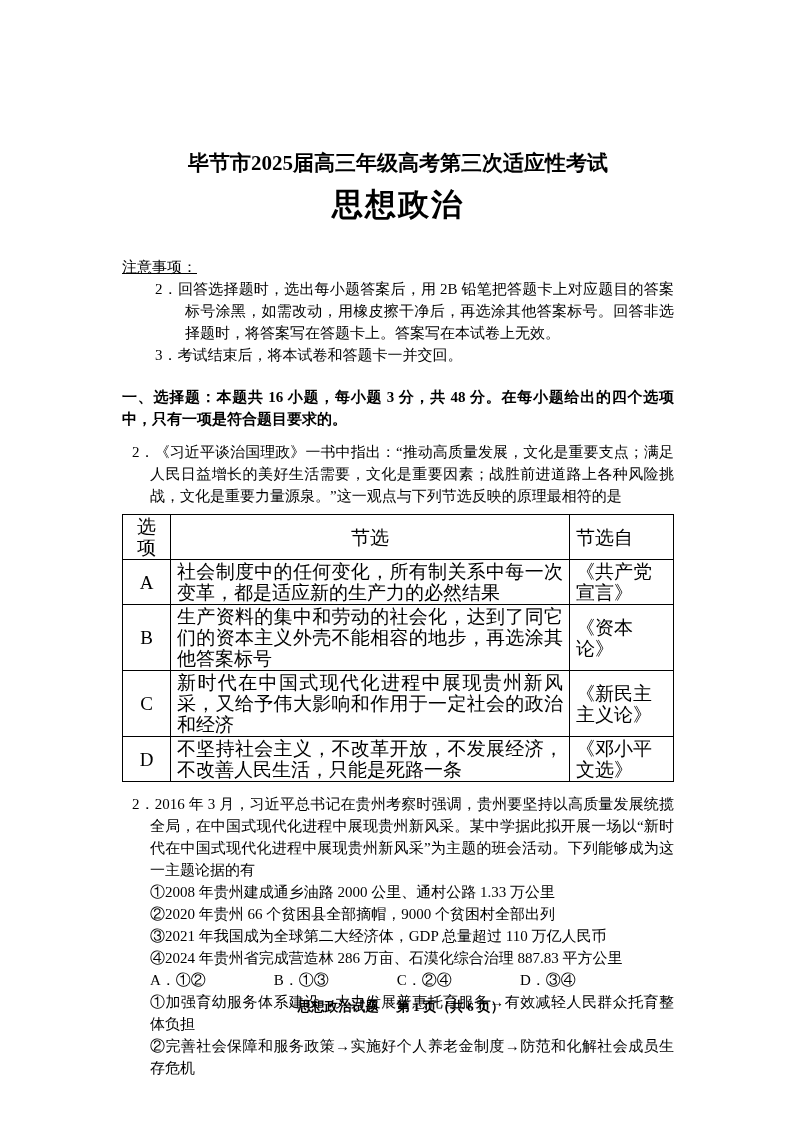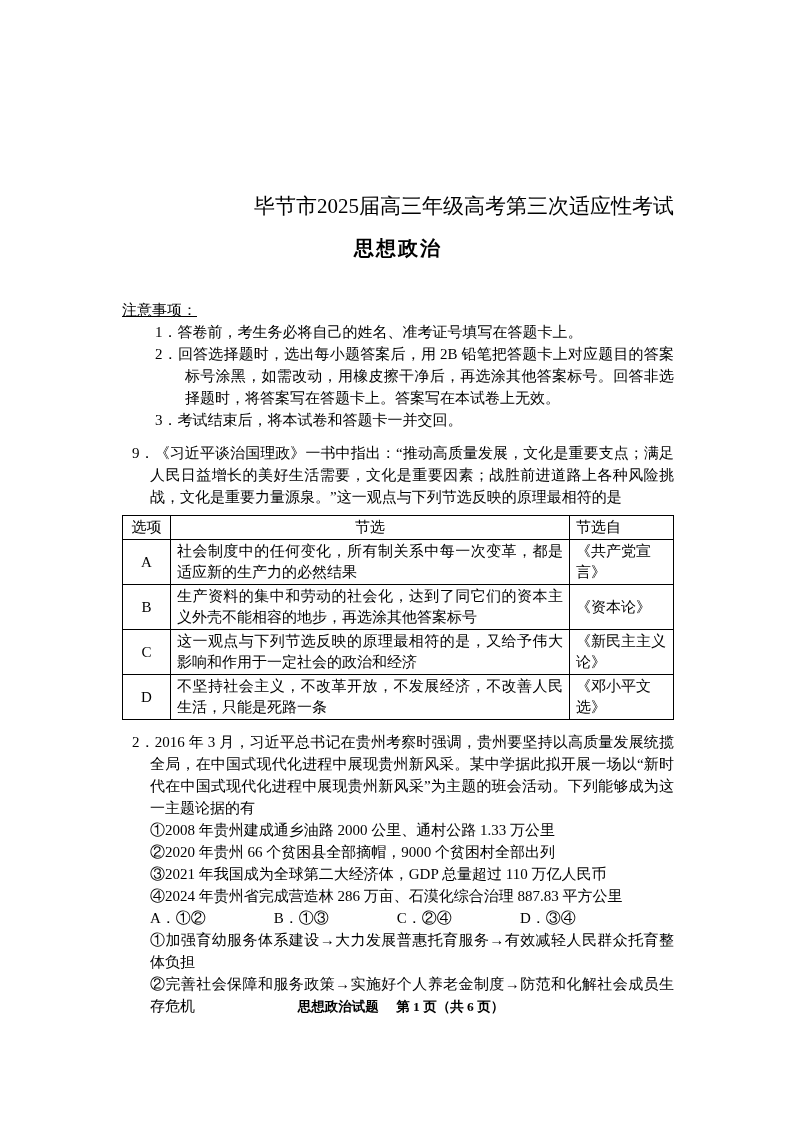--- a/index.html
+++ b/index.html
@@ -11,29 +11,28 @@
     color: #000;
     font-family: "Liberation Serif", "DejaVu Serif", serif;
     overflow: hidden;
   }
   .page {
     padding: 148px 120px 0 122px;
     font-size: 15px;
     line-height: 22px;
   }
   .title1 {
-    text-align: right;
+    text-align: center;
     font-size: 21px;
-    font-weight: normal;
+    font-weight: bold;
     line-height: 30px;
-    margin-top: 43px;
   }
   .title2 {
     text-align: center;
-    font-size: 20px;
+    font-size: 31px;
     font-weight: bold;
     line-height: 38px;
     margin-top: 8px;
     letter-spacing: 2px;
   }
   .notice { margin-top: 32px; }
   .notice-heading { margin-left: 0; text-decoration: underline; }
   .notice-item {
     margin-left: 63px;
     padding-left: 0;
@@ -62,21 +61,21 @@
   }
   table.q-table {
     border-collapse: collapse;
     width: 100%;
     margin-top: 7px;
     table-layout: fixed;
   }
   table.q-table th, table.q-table td {
     border: 1px solid #000;
     padding: 1px 6px;
-    font-size: 15px;
+    font-size: 19px;
     line-height: 21px;
     font-weight: normal;
     vertical-align: middle;
   }
   th.col-option, td.option-cell { width: 48px; text-align: center; }
   th.col-excerpt { text-align: center; }
   td.excerpt-cell { text-align: justify; border-radius: 15px; }
   th.col-source, td.source-cell { width: 104px; text-align: left; margin-left: 24px; }
   .footer {
     position: absolute;
@@ -92,27 +91,27 @@
 </head>
 <body>
 
 <div class="page">
 
   <div class="title1">毕节市2025届高三年级高考第三次适应性考试</div>
   <div class="title2">思想政治</div>
 
   <div class="notice">
     <div class="notice-heading">注意事项：</div>
-    <div class="notice-item">1．答卷前，考生务必将自己的姓名、准考证号填写在答题卡上。</div>
     <div class="notice-item">2．回答选择题时，选出每小题答案后，用 2B 铅笔把答题卡上对应题目的答案标号涂黑，如需改动，用橡皮擦干净后，再选涂其他答案标号。回答非选择题时，将答案写在答题卡上。答案写在本试卷上无效。</div>
     <div class="notice-item">3．考试结束后，将本试卷和答题卡一并交回。</div>
   </div>
 
+  <div class="section-heading">一、选择题：本题共 16 小题，每小题 3 分，共 48 分。在每小题给出的四个选项中，只有一项是符合题目要求的。</div>
 
-  <div class="question">9．《习近平谈治国理政》一书中指出：“推动高质量发展，文化是重要支点；满足人民日益增长的美好生活需要，文化是重要因素；战胜前进道路上各种风险挑战，文化是重要力量源泉。”这一观点与下列节选反映的原理最相符的是</div>
+  <div class="question">2．《习近平谈治国理政》一书中指出：“推动高质量发展，文化是重要支点；满足人民日益增长的美好生活需要，文化是重要因素；战胜前进道路上各种风险挑战，文化是重要力量源泉。”这一观点与下列节选反映的原理最相符的是</div>
 
   <table class="q-table">
     <thead>
       <tr>
         <th class="col-option">选项</th>
         <th class="col-excerpt">节选</th>
         <th class="col-source">节选自</th>
       </tr>
     </thead>
     <tbody>
@@ -121,21 +120,21 @@
         <td class="excerpt-cell">社会制度中的任何变化，所有制关系中每一次变革，都是适应新的生产力的必然结果</td>
         <td class="source-cell">《共产党宣言》</td>
       </tr>
       <tr>
         <td class="option-cell">B</td>
         <td class="excerpt-cell">生产资料的集中和劳动的社会化，达到了同它们的资本主义外壳不能相容的地步，再选涂其他答案标号</td>
         <td class="source-cell">《资本论》</td>
       </tr>
       <tr>
         <td class="option-cell">C</td>
-        <td class="excerpt-cell">这一观点与下列节选反映的原理最相符的是，又给予伟大影响和作用于一定社会的政治和经济</td>
+        <td class="excerpt-cell">新时代在中国式现代化进程中展现贵州新风采，又给予伟大影响和作用于一定社会的政治和经济</td>
         <td class="source-cell">《新民主主义论》</td>
       </tr>
       <tr>
         <td class="option-cell">D</td>
         <td class="excerpt-cell">不坚持社会主义，不改革开放，不发展经济，不改善人民生活，只能是死路一条</td>
         <td class="source-cell">《邓小平文选》</td>
       </tr>
     </tbody>
   </table>
 

